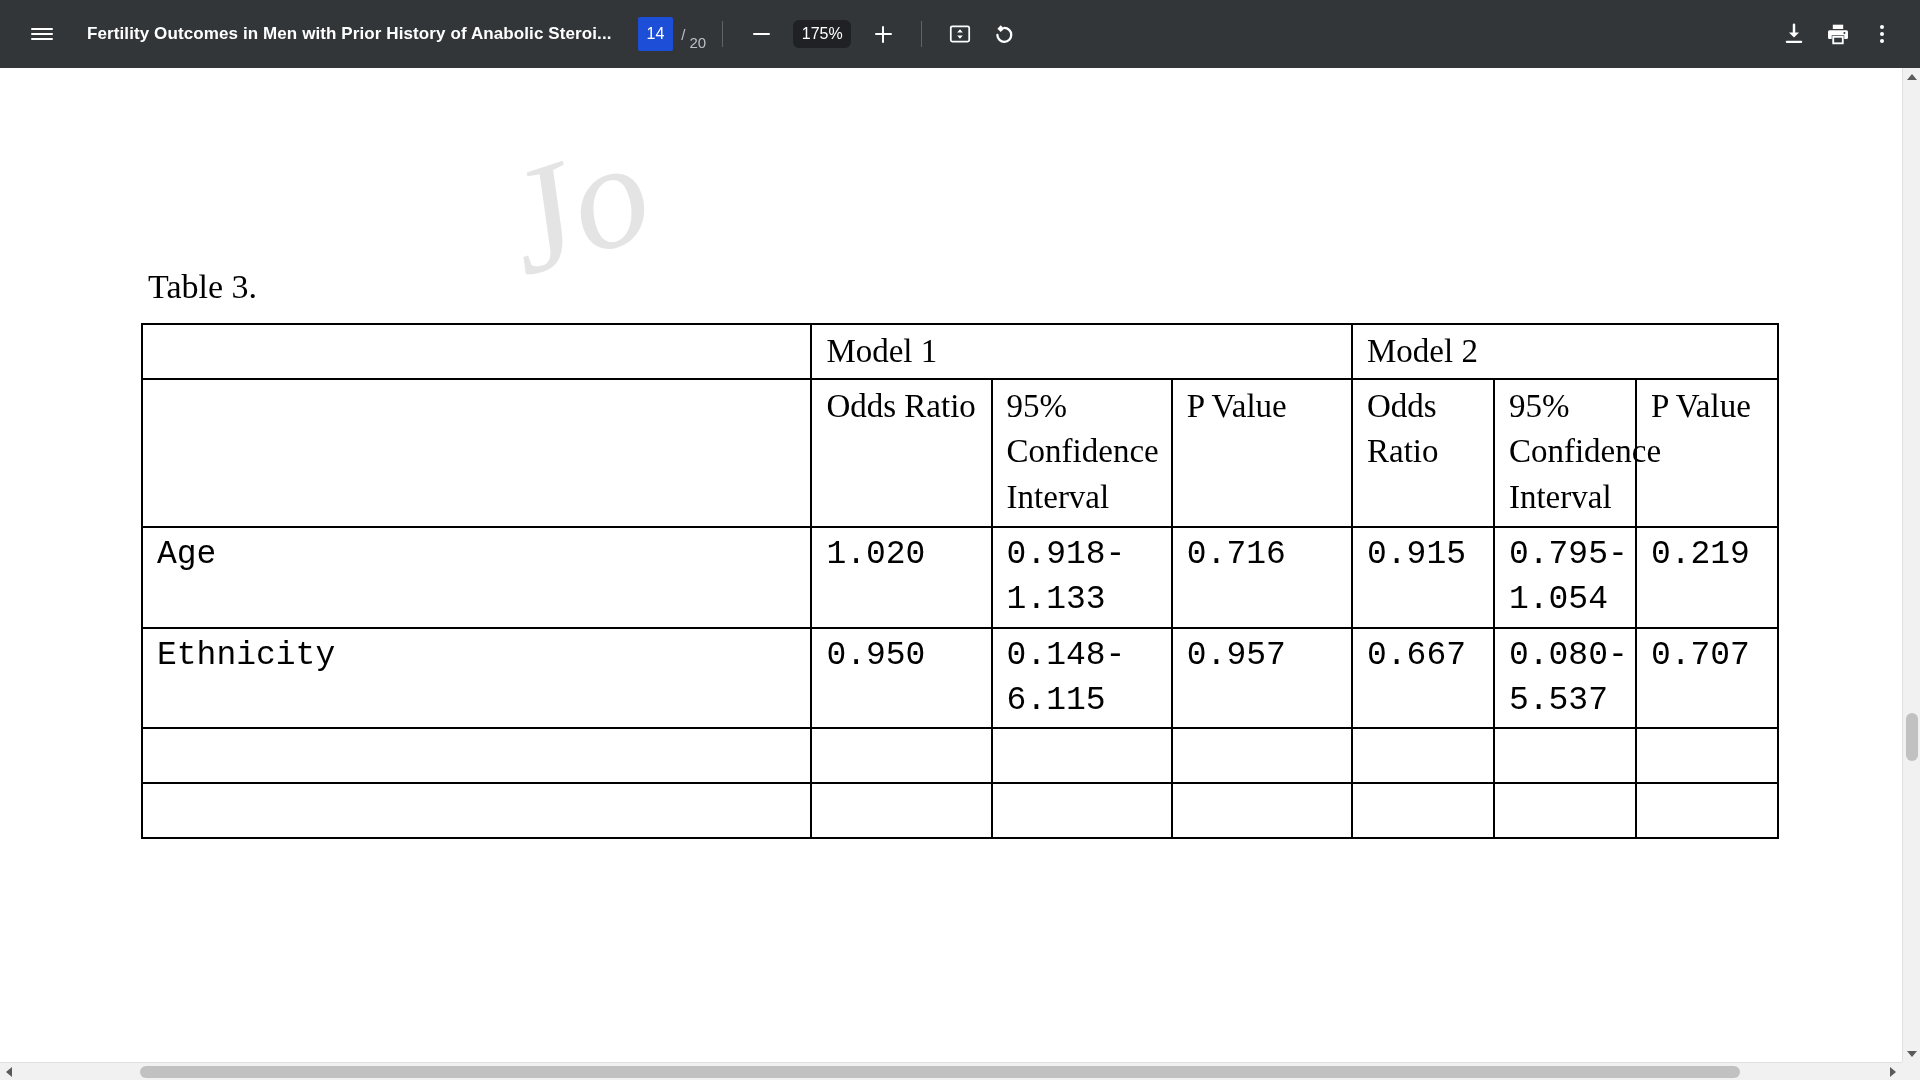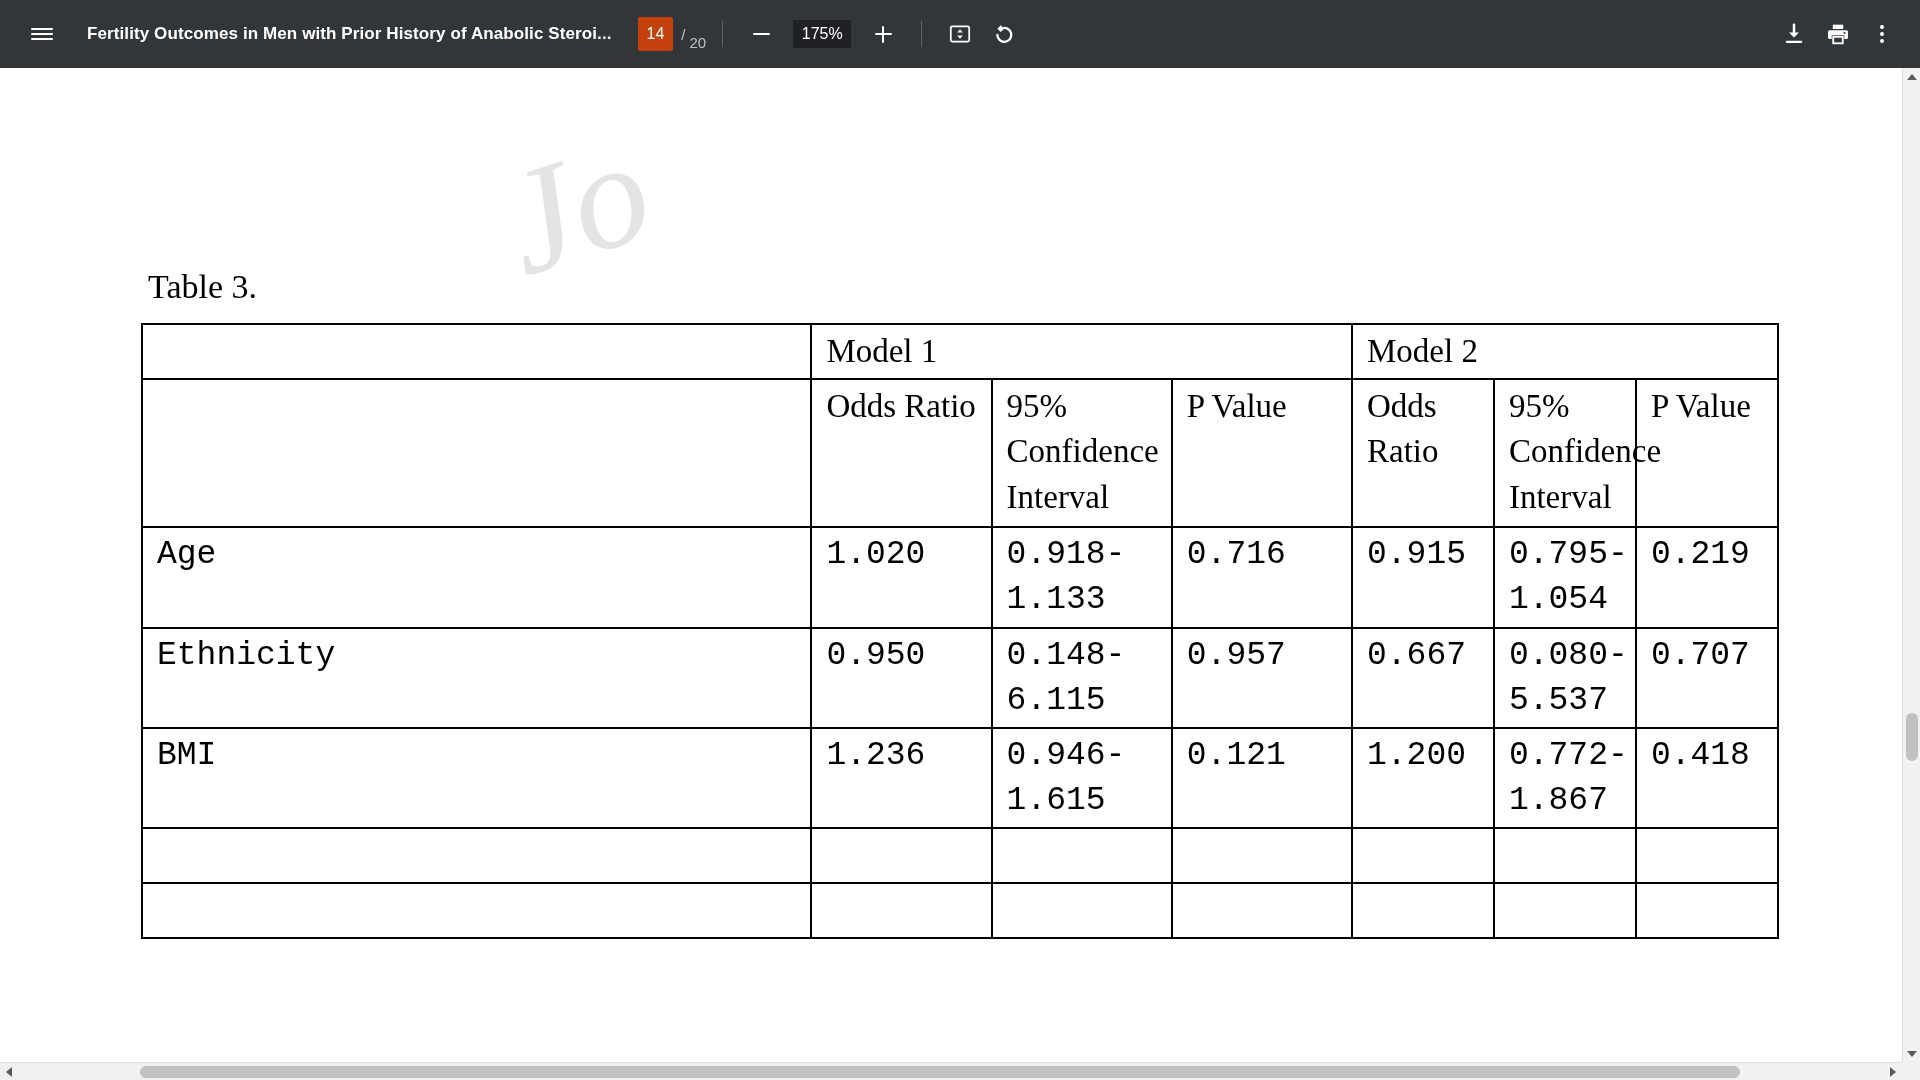--- a/index.html
+++ b/index.html
@@ -45,21 +45,21 @@
     max-width: 620px;
     color: #ffffff;
   }
   #page-indicator {
     display: flex; align-items: center;
     margin-left: 26px;
     font-size: 16px;
     color: #d6d8da;
   }
   #page-num-box {
-    background: #c2410c;
+    background: #1d4ed8;
     color: #ffffff;
     border-radius: 2px;
     padding: 8px 9px;
     font-size: 16px;
     min-width: 34px;
     text-align: right;
     cursor: text;
   }
   #page-sep { margin: 0 4px 0 8px; color: #bdc1c6; font-size: 15px; }
   #page-total { color: #bdc1c6; font-size: 15px; margin-top: 16px; }
@@ -85,21 +85,21 @@
     width: 17px; height: 2px;
     left: 9.5px; top: 17px;
   }
   .zoom-plus::after {
     width: 2px; height: 17px;
     left: 17px; top: 9.5px;
   }
   #zoom-level-box {
     background: #202124;
     color: #ffffff;
-    border-radius: 0;
+    border-radius: 6px;
     padding: 5px 1px;
     font-size: 16px;
     margin: 0 10px;
     min-width: 58px;
     text-align: center;
     cursor: text;
   }
 
   #spacer { flex: 1 1 auto; }
   #right-tools { display: flex; align-items: center; margin-right: 16px; }
@@ -348,29 +348,20 @@
           <tr class="data-row">
             <td class="c0">Ethnicity</td>
             <td class="c1">0.950</td>
             <td class="c2">0.148-6.115</td>
             <td class="c3">0.957</td>
             <td class="c4">0.667</td>
             <td class="c5">0.080-5.537</td>
             <td class="c6">0.707</td>
           </tr>
 
-          <tr class="data-row">
-            <td class="c0">BMI</td>
-            <td class="c1">1.236</td>
-            <td class="c2">0.946-1.615</td>
-            <td class="c3">0.121</td>
-            <td class="c4">1.200</td>
-            <td class="c5">0.772-1.867</td>
-            <td class="c6">0.418</td>
-          </tr>
 
           <tr class="blank-row">
             <td class="c0"></td>
             <td class="c1"></td>
             <td class="c2"></td>
             <td class="c3"></td>
             <td class="c4"></td>
             <td class="c5"></td>
             <td class="c6"></td>
           </tr>

